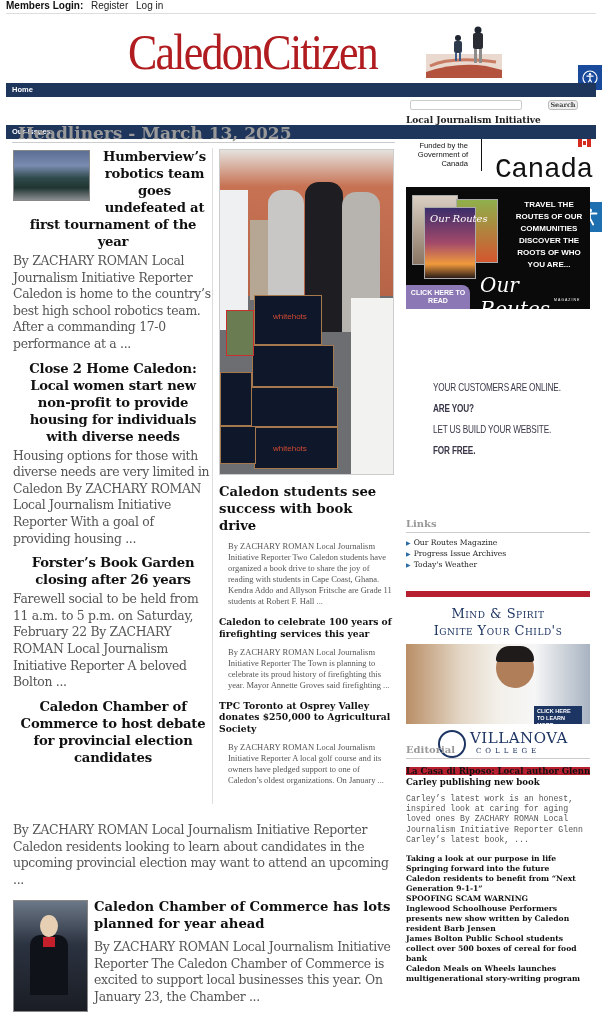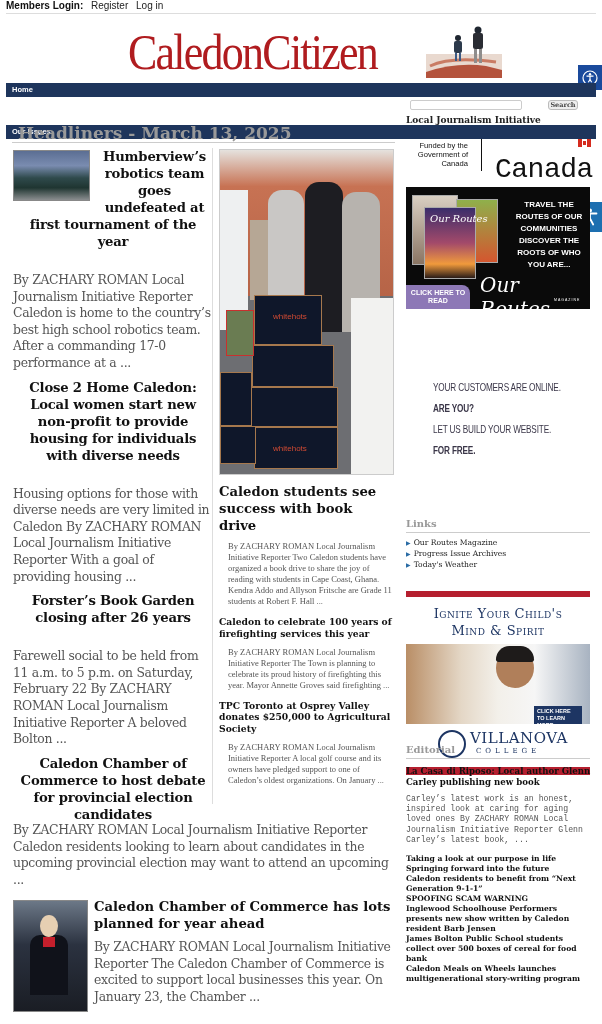--- a/index.html
+++ b/index.html
@@ -31,21 +31,21 @@
 
   
   .headliners-title { position: absolute; left: 18px; top: 123px; font-family: "DejaVu Serif", serif; font-weight: bold; font-size: 17px; color: #999; }
   .headliners-rule { position: absolute; left: 12px; top: 142px; width: 383px; height: 1px; background: #ccc; }
 
   
   .left-col { position: absolute; left: 13px; top: 148px; width: 200px; }
   .col-divider { position: absolute; left: 212px; top: 148px; width: 1px; height: 656px; background: #ddd; }
   .story { margin-bottom: 7px; }
   .story h2 { font-family: "DejaVu Serif", serif; font-weight: bold; font-size: 13.2px; line-height: 17px; color: #111; letter-spacing: -0.2px; text-align: center; }
-  .story p { font-family: "DejaVu Serif", serif; font-size: 12.4px; line-height: 16.6px; color: #555; margin-top: 22px; letter-spacing: -0.3px; }
+  .story p { font-family: "DejaVu Serif", serif; font-size: 12.4px; line-height: 16.6px; color: #555; margin-top: 3px; letter-spacing: -0.3px; }
   .thumb1 { float: left; width: 77px; height: 51px; margin: 2px 6px 0 0; background: linear-gradient(180deg,#5b6e93 0%,#7a8cb0 30%,#2f4a4c 55%,#1f3531 75%,#8a8d8f 100%); border: 1px solid #888; }
 
   
   .wide-story { position: absolute; left: 13px; top: 822px; width: 378px; font-family: "DejaVu Serif", serif; font-size: 12.4px; line-height: 16.6px; color: #555; letter-spacing: -0.3px; }
   .chamber-story { position: absolute; left: 13px; top: 898px; width: 380px; }
   .thumb2 { position: absolute; left: 0; top: 2px; width: 75px; height: 112px; background: linear-gradient(180deg,#6c7887 0%,#2b3240 40%,#1a1d24 100%); border: 1px solid #888; overflow: hidden; }
   .thumb2 .head { position: absolute; left: 26px; top: 14px; width: 18px; height: 22px; border-radius: 50%; background: #e6cfb2; }
   .thumb2 .body { position: absolute; left: 16px; top: 34px; width: 38px; height: 60px; border-radius: 10px 10px 0 0; background: #10121a; }
   .thumb2 .shirt { position: absolute; left: 29px; top: 36px; width: 12px; height: 10px; background: #c51f2c; }
   .chamber-story .text { position: absolute; left: 81px; top: 0; width: 300px; }
@@ -280,22 +280,22 @@
   <ul>
     <li><span class="arrow">▶</span><span>Our Routes Magazine</span></li>
     <li><span class="arrow">▶</span><span>Progress Issue Archives</span></li>
     <li><span class="arrow">▶</span><span>Today's Weather</span></li>
   </ul>
 </div>
 
 <div class="villanova-ad">
   <div class="bar" style="top:0;"></div>
   <div class="headline">
+    <div>Mind &amp; Spirit</div>
     <div>Ignite Your Child's</div>
-    <div>Mind &amp; Spirit</div>
   </div>
   <div class="photo">
     <div class="boy"></div>
     <div class="hair"></div>
     <div class="cta">CLICK HERE TO LEARN MORE</div>
   </div>
   <div class="crest"></div>
   <div class="vname">VILLANOVA</div>
   <div class="vsub">COLLEGE</div>
   <div class="bar" style="top:176px;height:8px;"></div>

